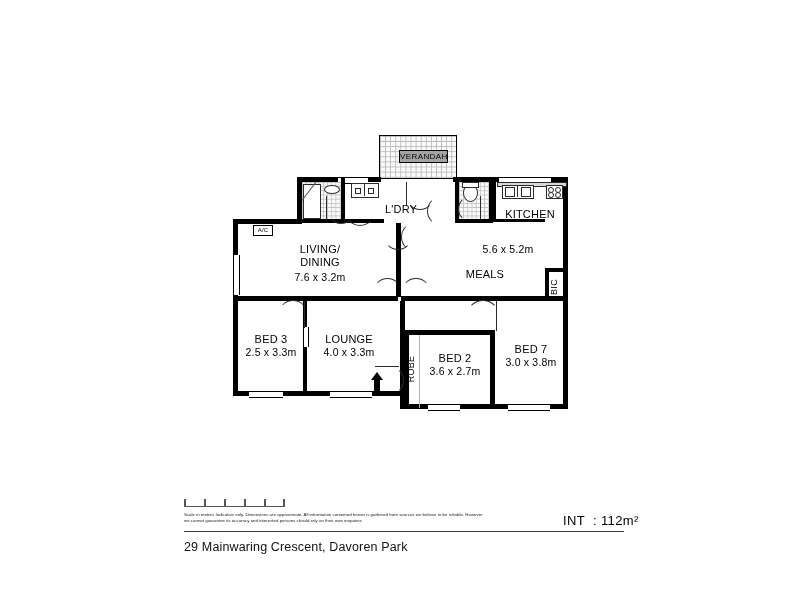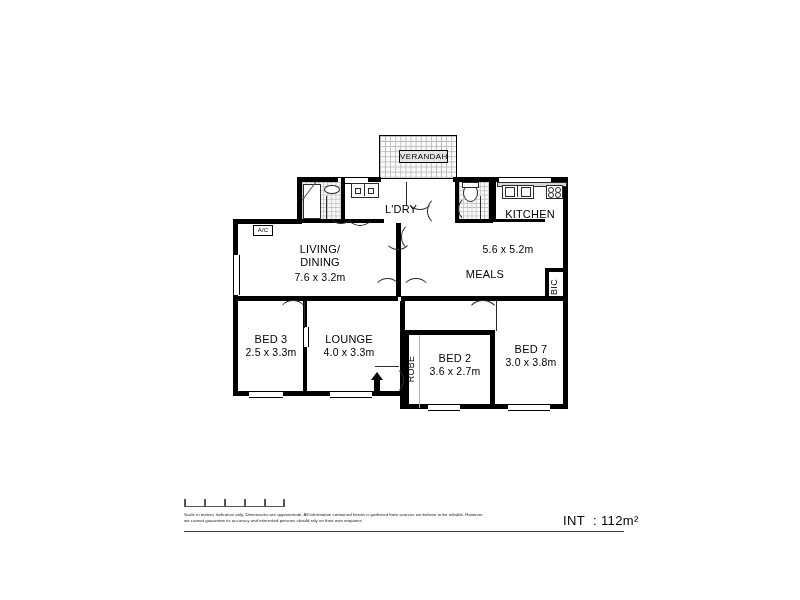--- a/index.html
+++ b/index.html
@@ -27,21 +27,21 @@
                          linear-gradient(to bottom,#b9b9b9 1px,transparent 1px);
         background-size:5.1px 5.1px;border:1px solid #000;}
   .tile2{position:absolute;background-color:#fafafa;
         background-image:linear-gradient(to right,#c2c2c2 1px,transparent 1px),
                          linear-gradient(to bottom,#c2c2c2 1px,transparent 1px);
         background-size:4.2px 4.2px;}
   .fix{position:absolute;border:1px solid #2b2b2b;background:#fff;}
   .oval{position:absolute;border:1px solid #2b2b2b;background:#fff;border-radius:50%;}
 
   
-  #verandah-label{position:absolute;background:#e5e5e5;border:1px solid #000;
+  #verandah-label{position:absolute;background:#a3a3a3;border:1px solid #000;
      font-size:8px;letter-spacing:.4px;text-align:center;line-height:11px;}
 
   
   #scalebar{position:absolute;}
   #scalebar .base{position:absolute;left:0;bottom:0;height:1.5px;background:#555;width:100%;}
   #scalebar .tk{position:absolute;bottom:0;width:1.5px;height:8px;background:#555;}
   #disclaimer{position:absolute;font-size:4.4px;line-height:6.2px;color:#1a1a1a;width:300px;}
   #intarea{position:absolute;font-size:13px;letter-spacing:.4px;}
   #rule{position:absolute;height:1px;background:#3a3a3a;}
   #address{position:absolute;font-size:12.5px;letter-spacing:.15px;color:#111;}
@@ -218,14 +218,15 @@
 
   <div id="disclaimer" style="left:184px;top:512px;">Scale in metres Indicative only. Dimensions are approximate. All information contained herein is gathered from sources we believe to be reliable. However we cannot guarantee its accuracy and interested persons should rely on their own enquiries</div>
 
   <div id="intarea" style="left:563px;top:513px;">
     <span>INT</span>
     <span style="margin-left:4px;">: 112m²</span>
   </div>
 
   <div id="rule" style="left:184px;top:531px;width:440px;"></div>
 
+  <div id="address" style="left:184px;top:540px;">29 Mainwaring Crescent, Davoren Park</div>
 
 </div>
 
 </body></html>

